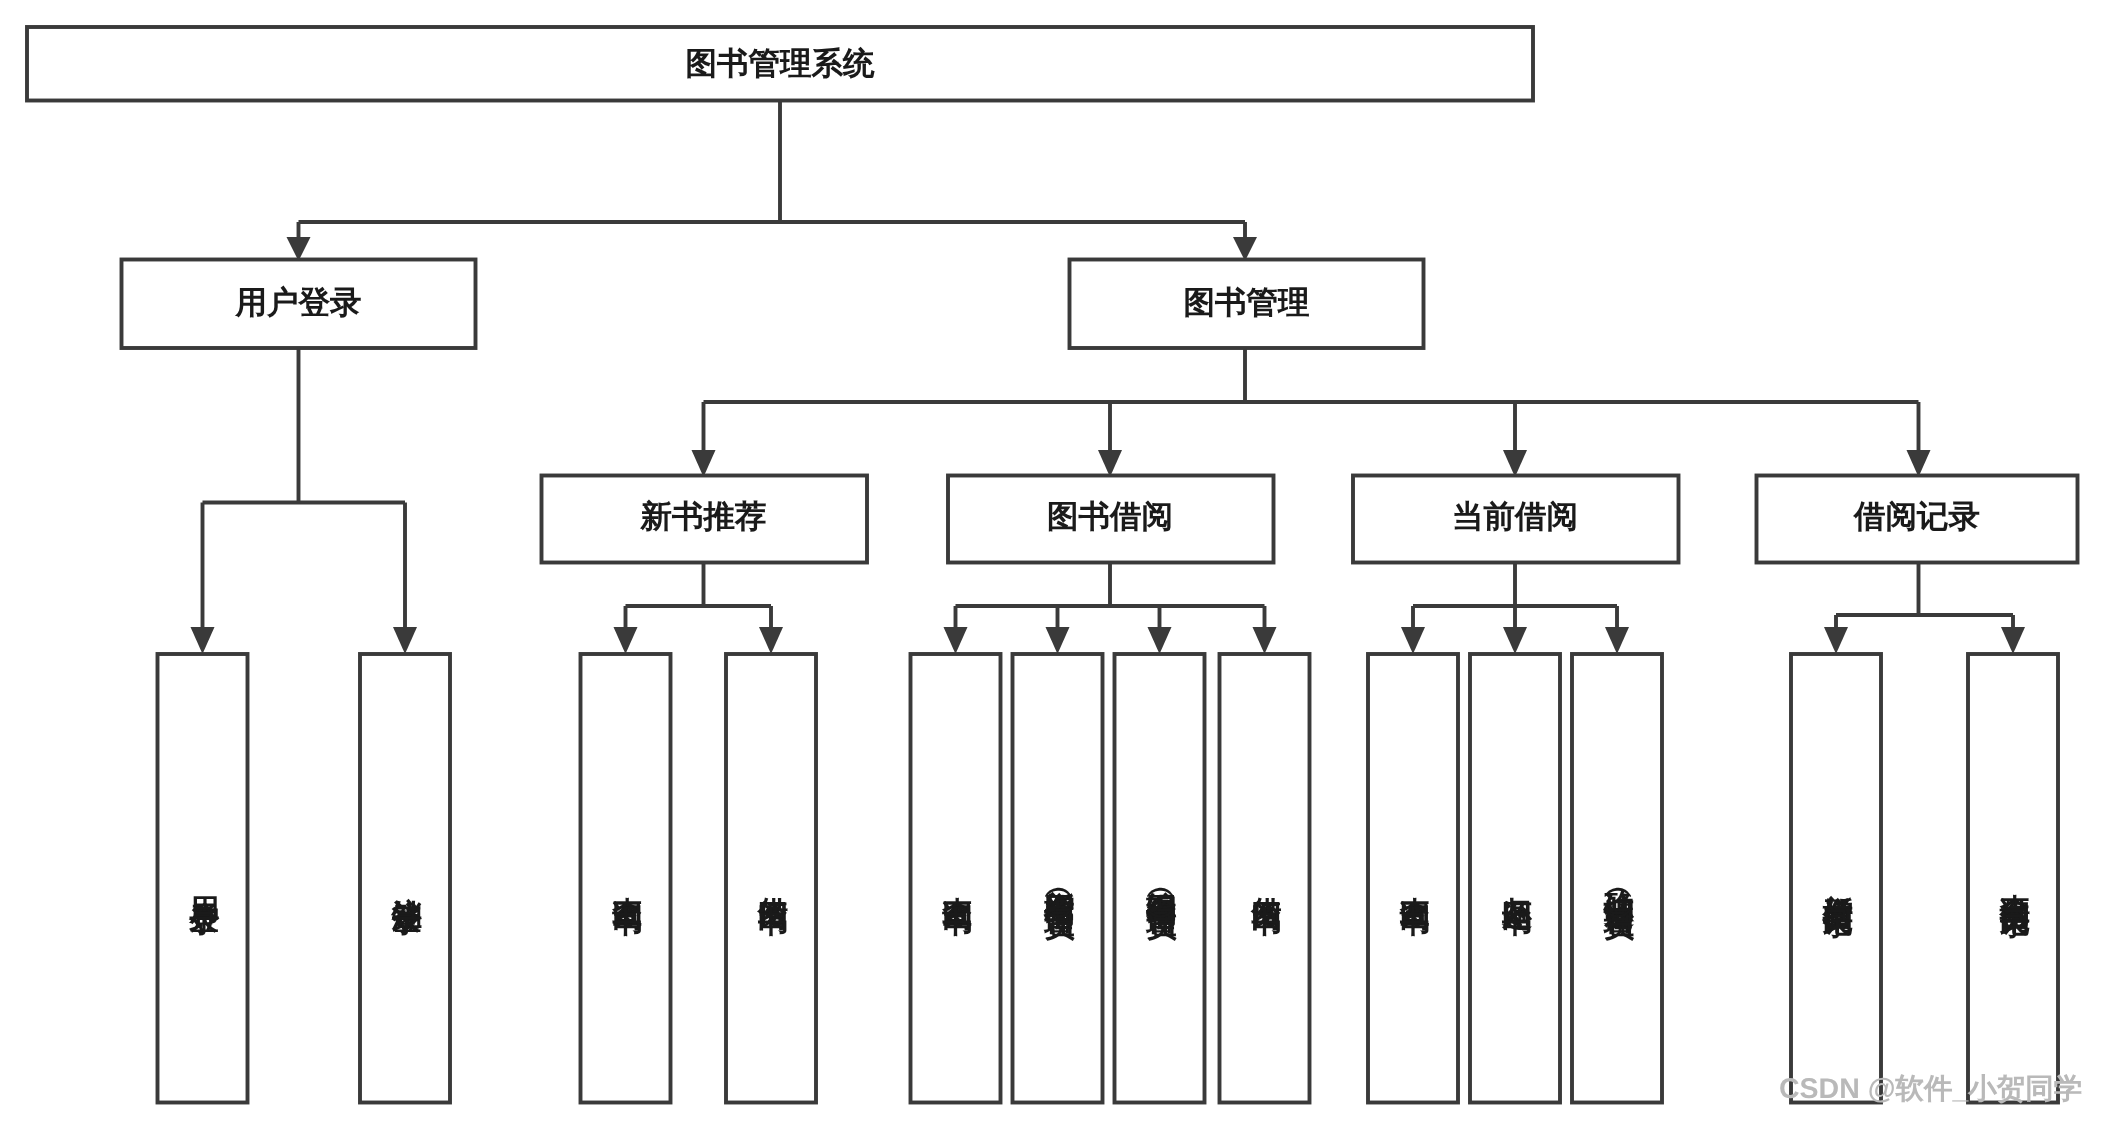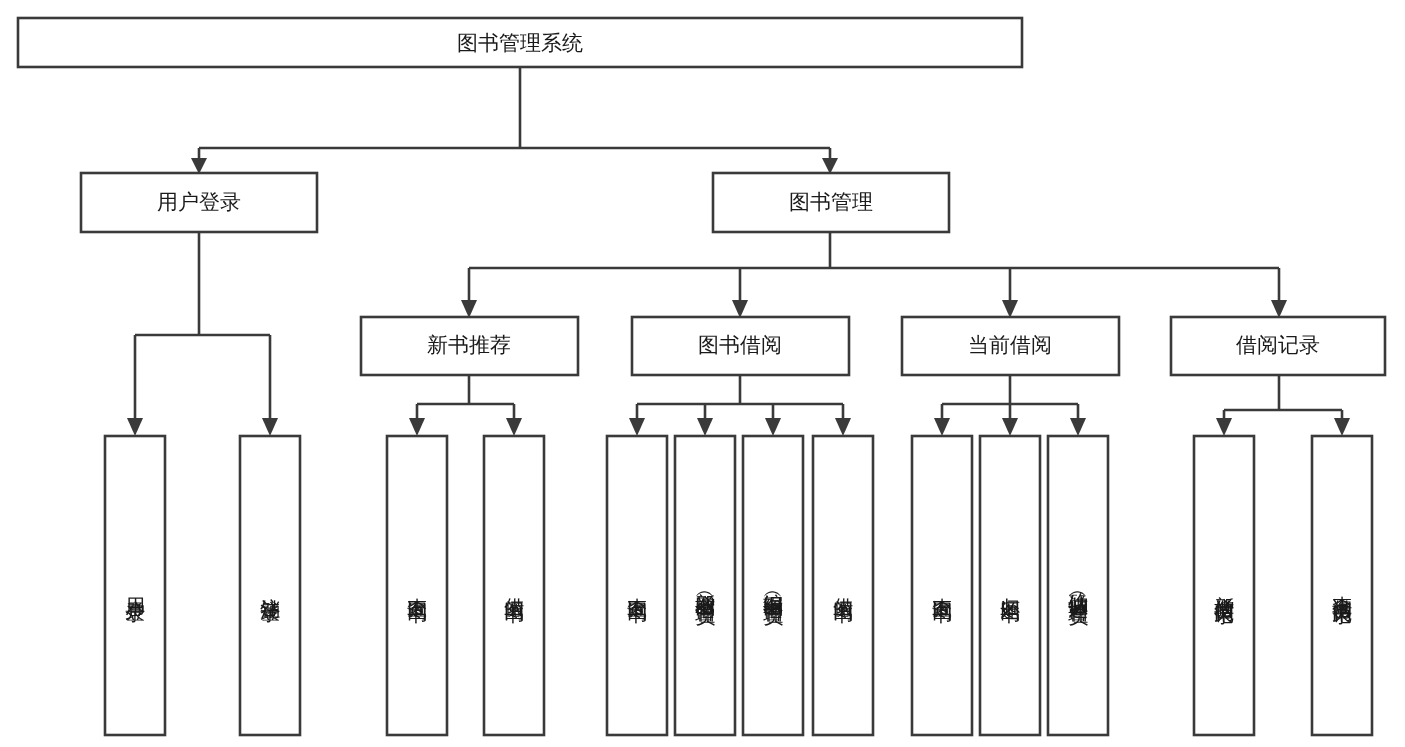--- a/index.html
+++ b/index.html
@@ -11,20 +11,21 @@
     width: 1405px;
     height: 747px;
     font-family: "Liberation Sans", "DejaVu Sans", sans-serif;
     overflow: hidden;
     position: relative;
   }
   #diagram-root {
     position: relative;
     width: 1405px;
     height: 747px;
+    font-weight: bold;
   }
   svg.tree-canvas {
     position: absolute;
     left: 0;
     top: 0;
     width: 1405px;
     height: 747px;
   }
   .node-box {
     fill: #ffffff;
@@ -210,14 +211,15 @@
   <div class="node-label-v" style="left:743px; top:436px; width:60px; height:299px;">编辑图书（管理员）</div>
   <div class="node-label-v" style="left:813px; top:436px; width:60px; height:299px;">借阅图书</div>
 
   <div class="node-label-v" style="left:912px; top:436px; width:60px; height:299px;">查询图书</div>
   <div class="node-label-v" style="left:980px; top:436px; width:60px; height:299px;">归还图书</div>
   <div class="node-label-v" style="left:1048px; top:436px; width:60px; height:299px;">确认归还（管理员）</div>
 
   <div class="node-label-v" style="left:1194px; top:436px; width:60px; height:299px;">新增借阅记录</div>
   <div class="node-label-v" style="left:1312px; top:436px; width:60px; height:299px;">查询借阅记录</div>
 
+  <div class="watermark">CSDN @软件_小贺同学</div>
 
 </div>
 
 </body></html>

